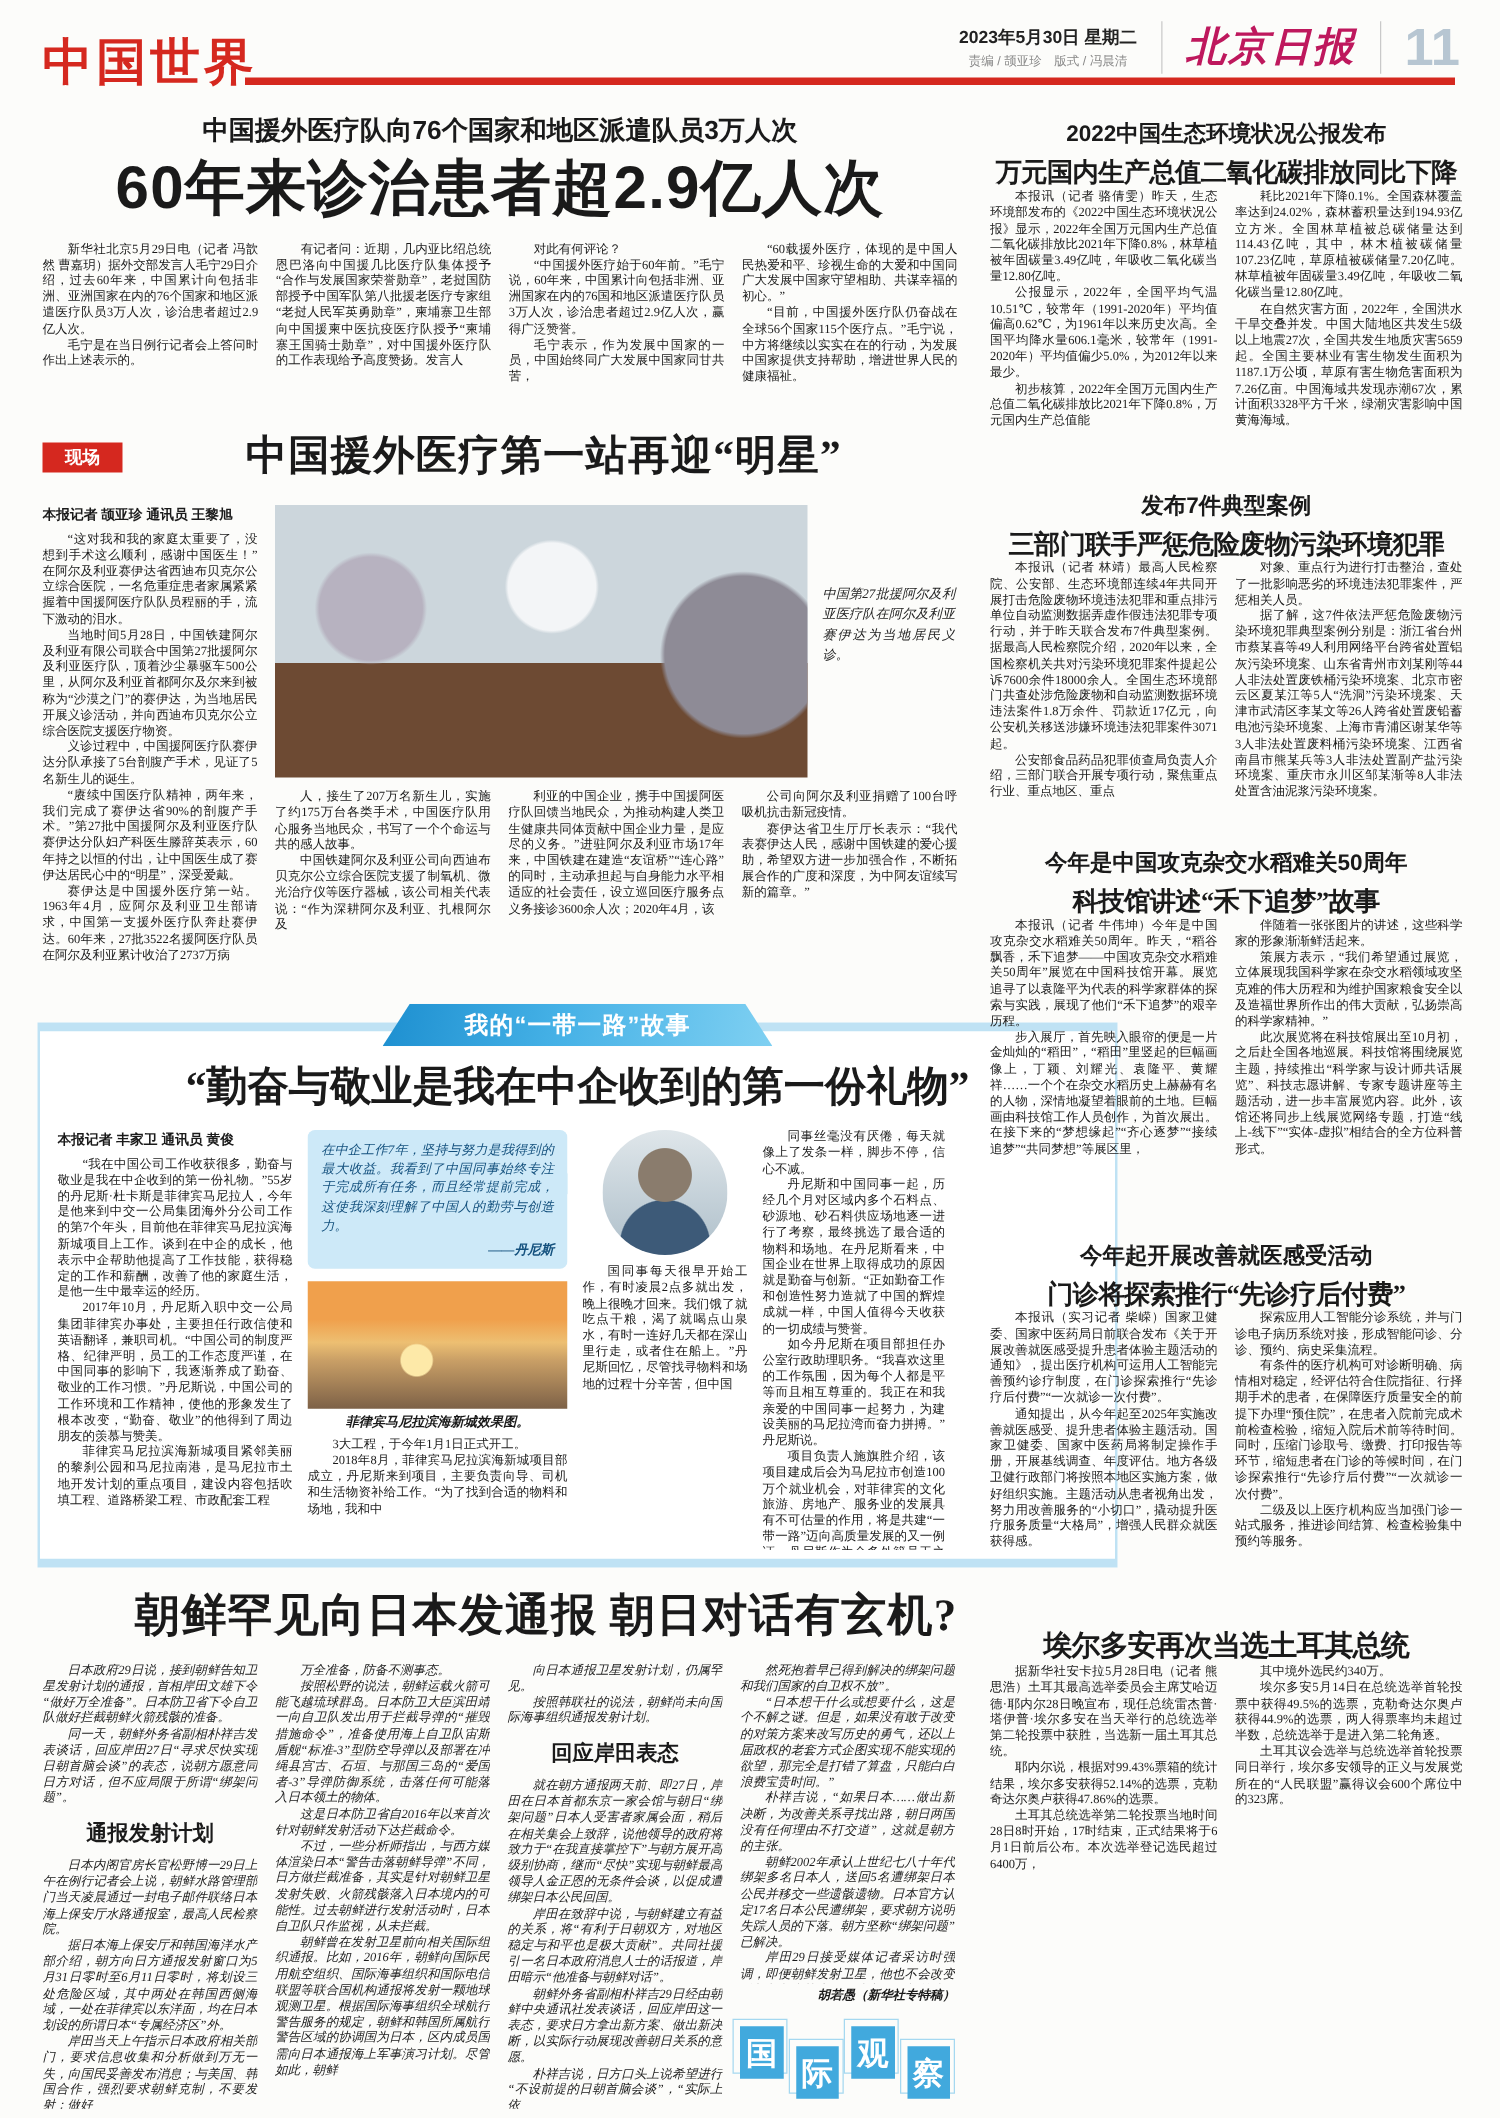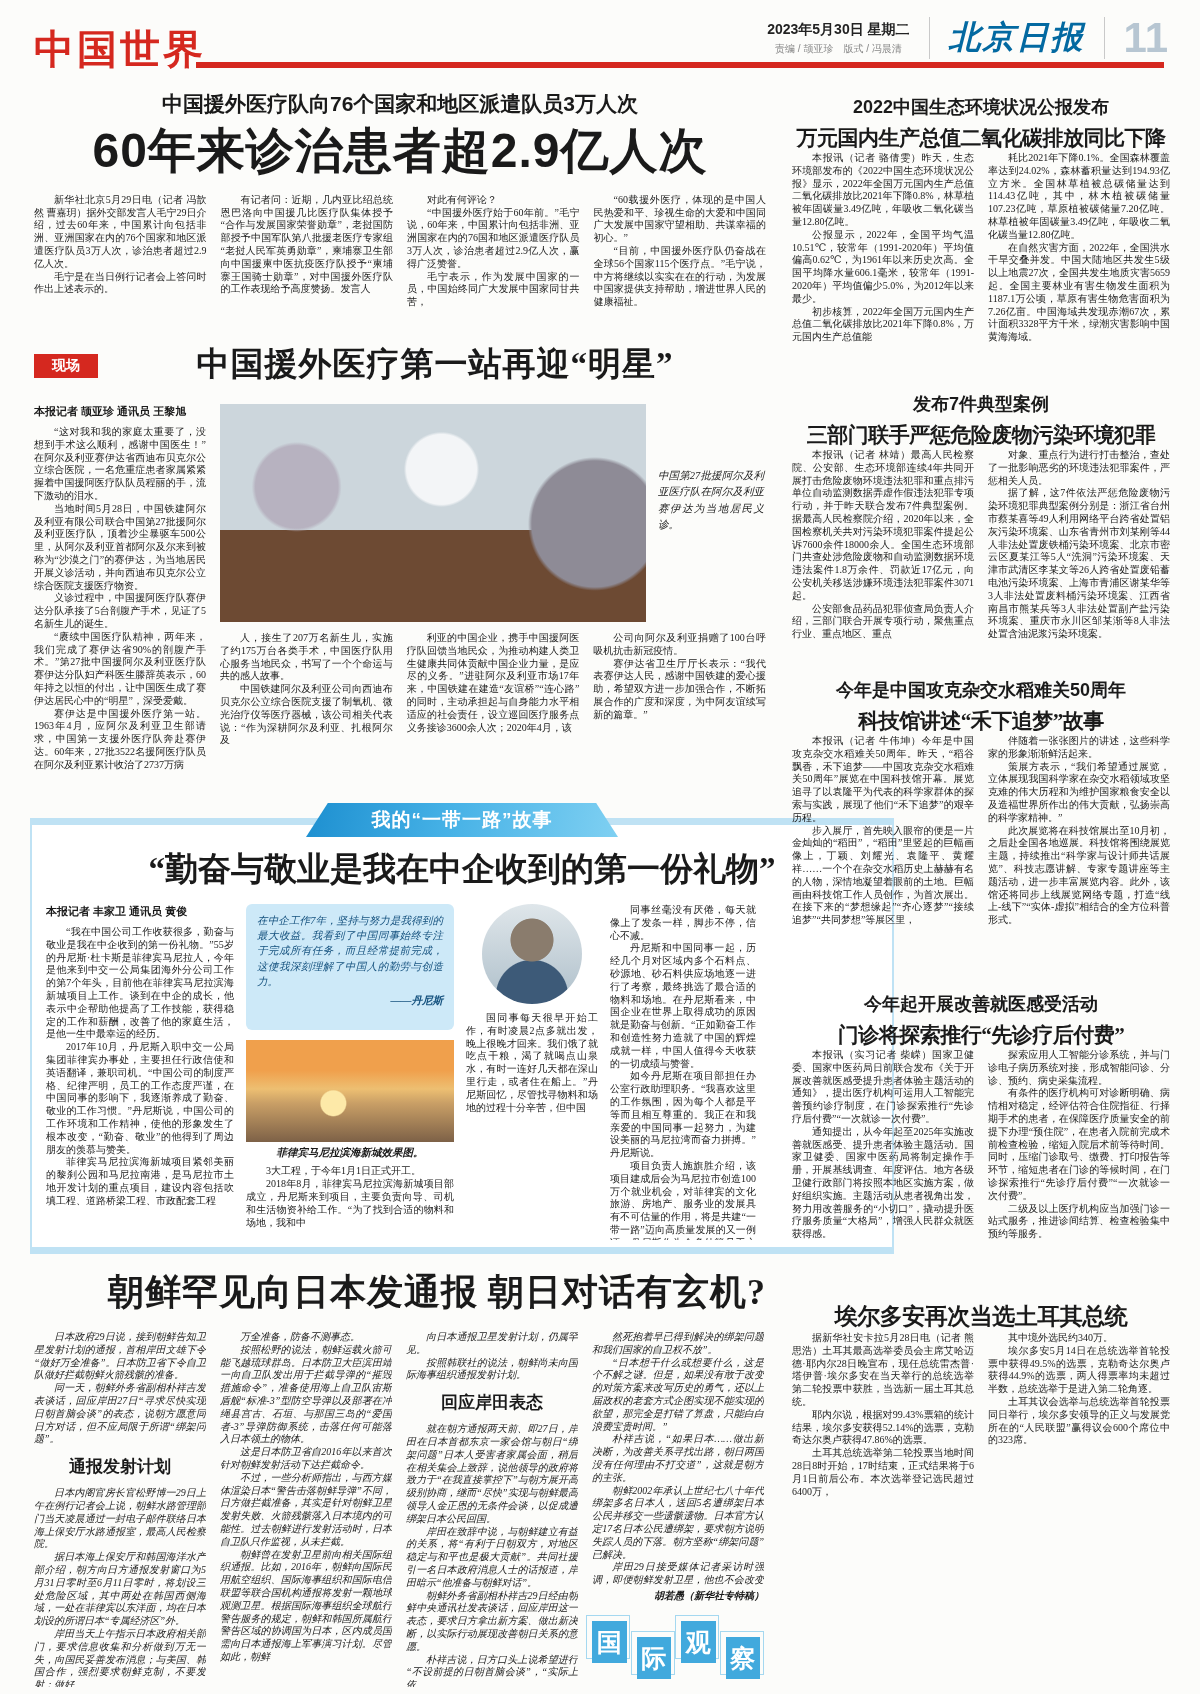--- a/index.html
+++ b/index.html
@@ -9,21 +9,21 @@
 
   
   .section-title{position:absolute;left:34px;top:22px;font-family:"Liberation Sans","DejaVu Sans",sans-serif;
        font-size:40px;font-weight:900;color:#d5281f;letter-spacing:3px;}
   .header-rule{position:absolute;left:196px;top:62px;width:968px;height:6px;background:#d5281f;}
   .header-right{position:absolute;right:32px;top:14px;display:flex;align-items:center;gap:19px;}
   .date-block{text-align:center;}
   .date-line{font-family:"Liberation Sans",sans-serif;font-weight:bold;font-size:14px;color:#222;}
   .credit-line{font-family:"Liberation Sans",sans-serif;font-size:10px;color:#888;margin-top:3px;}
   .vdiv{width:1px;height:42px;background:#c9c9c9;}
-  .masthead{font-size:32px;font-weight:900;font-style:italic;color:#0369a1;letter-spacing:2px;}
+  .masthead{font-size:32px;font-weight:900;font-style:italic;color:#be185d;letter-spacing:2px;}
   .page-number{font-family:"Liberation Sans",sans-serif;font-size:42px;font-weight:bold;color:#b7c6d2;}
 
   
   .bodytext p{margin:0;text-indent:2em;text-align:justify;font-size:10px;line-height:12.8px;}
   .clip{overflow:hidden;}
   .byline{font-family:"Liberation Sans",sans-serif;font-weight:bold;font-size:11px;margin-bottom:7px;text-align:left;}
 
   
   #lead{position:absolute;left:34px;top:90px;width:732px;}
   .lead-kicker{text-align:center;font-family:"Liberation Sans",sans-serif;font-weight:bold;font-size:21px;}
@@ -59,21 +59,21 @@
        background:linear-gradient(100deg,#1d8fd0,#45b1e6 45%,#7fd0f2);
        clip-path:polygon(7% 0,93% 0,100% 100%,0 100%);
        color:#fff;font-family:"Liberation Sans",sans-serif;font-weight:bold;font-size:19px;
        display:flex;align-items:center;justify-content:center;letter-spacing:1px;}
   .feature-headline{text-align:center;font-weight:900;font-size:33px;margin-top:22px;letter-spacing:0;}
   .feature-body{display:flex;gap:12px;padding:12px 14px 0 14px;}
   .fcolA{width:188px;height:336px;}
   .fcolB{width:208px;height:336px;}
   .fcolC{width:132px;height:336px;}
   .fcolD{width:146px;height:336px;}
-  .quote-bubble{position:relative;background:#cde9f8;border-radius:6px;padding:9px 11px 22px 11px;
+  .quote-bubble{position:relative;background:#cde9f8;border-radius:6px;padding:9px 11px 7px 11px;
        font-style:italic;font-size:10.5px;line-height:1.45;color:#14517e;text-align:justify;}
   .quote-bubble::after{content:"";position:absolute;right:-12px;top:34px;border-left:13px solid #cde9f8;
        border-top:9px solid transparent;border-bottom:9px solid transparent;}
   .quote-attr{text-align:right;font-weight:bold;margin-top:4px;font-style:italic;color:#14517e;font-size:10.5px;}
   .sunset-photo{height:102px;margin-top:10px;
        background:radial-gradient(circle at 42% 62%,#fde9a8 0 9%,transparent 10%),
                   linear-gradient(#f0a04c 0 30%,#edbf72 48%,#c99f66 62%,#7d6147 100%);}
   .feature-caption{text-align:center;font-style:italic;font-weight:bold;font-size:10.5px;margin:4px 0 5px 0;}
   .portrait-photo{width:100px;height:100px;border-radius:50%;margin:0 auto 8px auto;
        background:radial-gradient(circle at 50% 36%,#8a7c6d 0 26%,transparent 27%),

